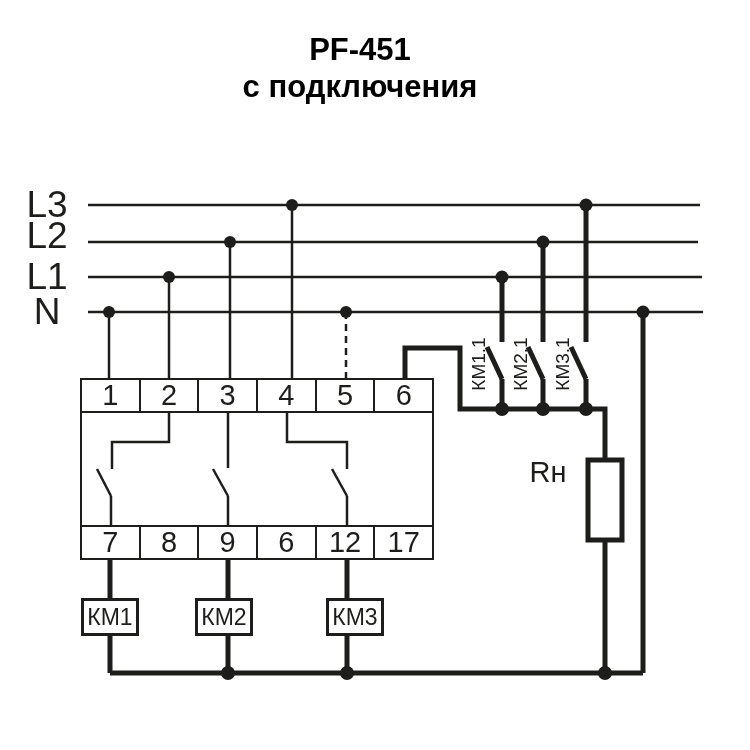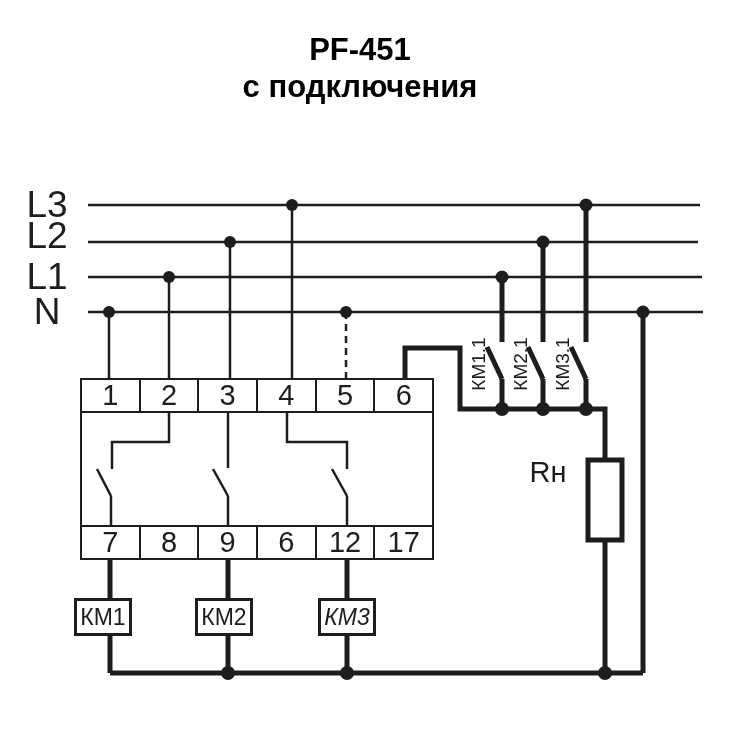--- a/index.html
+++ b/index.html
@@ -150,23 +150,23 @@
 
   <div class="abs term-row" style="top:525px;">
     <div class="term-cell">7</div>
     <div class="term-cell">8</div>
     <div class="term-cell">9</div>
     <div class="term-cell">6</div>
     <div class="term-cell">12</div>
     <div class="term-cell">17</div>
   </div>
 
-  <div class="abs coil-box" style="left:74px;">КМ1</div>
+  <div class="abs coil-box" style="left:81px;">КМ1</div>
   <div class="abs coil-box" style="left:195px;">КМ2</div>
-  <div class="abs coil-box" style="left:318px;font-style:italic;">КМ3</div>
+  <div class="abs coil-box" style="left:326px;">КМ3</div>
 
   <div class="abs contact-label" style="left:444px; top:354px;">КМ1.1</div>
   <div class="abs contact-label" style="left:486px; top:354px;">КМ2.1</div>
   <div class="abs contact-label" style="left:528px; top:354px;">КМ3.1</div>
 
   <div class="abs load-label">Rн</div>
 
   <svg class="wires" viewBox="0 0 750 750">
     <g stroke="#1d1d1b" stroke-width="2.5" fill="none">
       <path d="M88 205 H700"></path>

